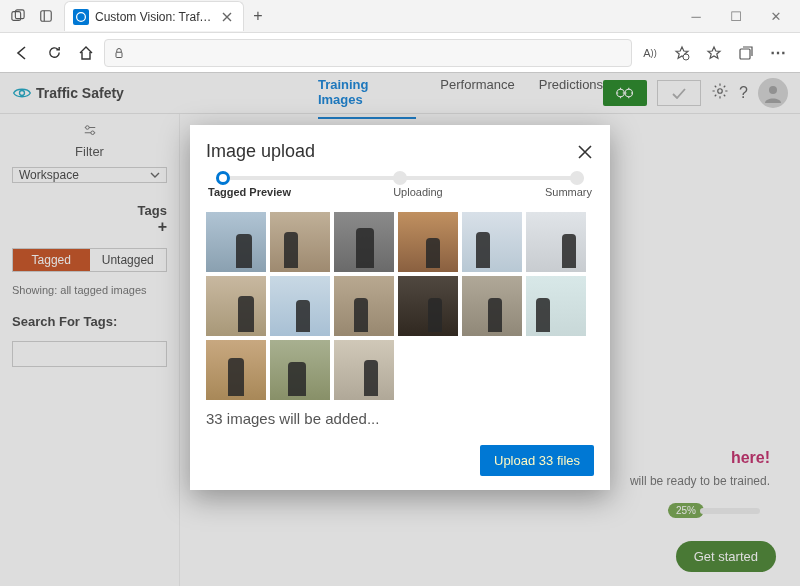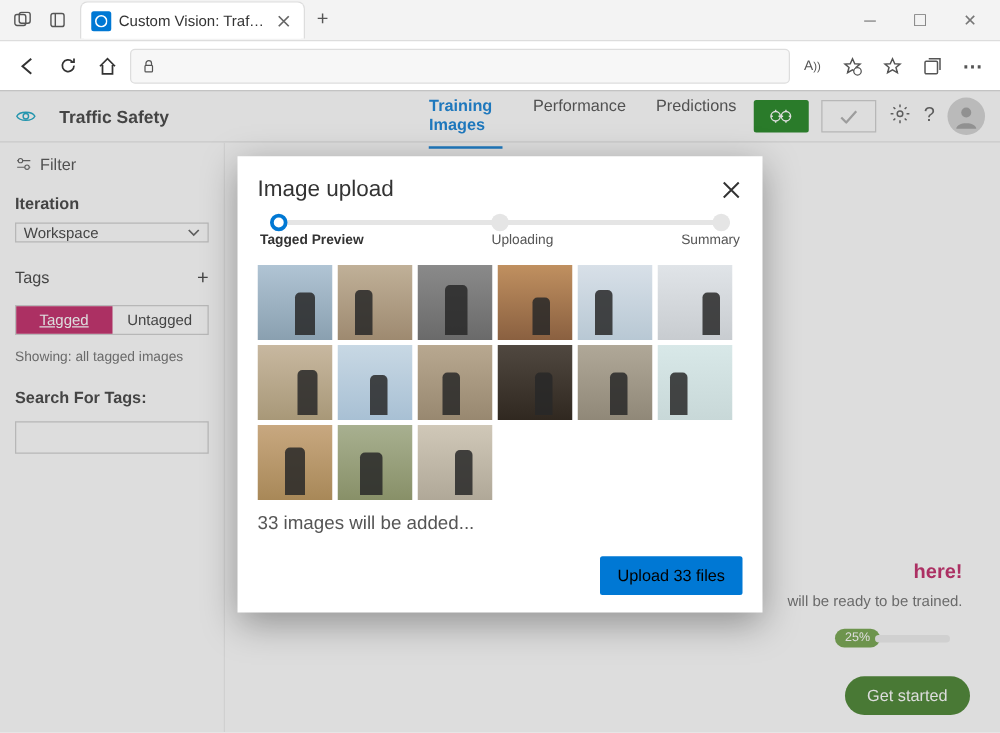--- a/index.html
+++ b/index.html
@@ -17,41 +17,41 @@
     .addr-row { display: flex; align-items: center; height: 40px; padding: 0 8px; gap: 4px; background: #fff; border-top: 1px solid #ddd;}
     .addr-row .nav-icon { width: 28px; height: 28px; display: flex; align-items: center; justify-content: center; color: #555; border-radius: 4px; }
     .url-bar { flex: 1; background: #f7f7f7; border: 1px solid #ddd; border-radius: 4px; height: 28px; display: flex; align-items: center; padding: 0 8px; gap: 6px; color: #444; font-size: 12px; }
     .url-bar .lock { color: #555; }
     .url-text { flex: 1; white-space: nowrap; overflow: hidden; }
     .addr-right { display: flex; gap: 4px; align-items: center; }
     .window-controls { display: flex; gap: 8px; margin-left: auto; padding-right: 4px; color: #777; }
     .window-controls div { width: 32px; text-align: center;}
 
     
-    .app-header { display: flex; align-items: center; height: 42px; border-bottom: 1px solid #e5e5e5; padding: 0 12px; gap: 14px; }
+    .app-header { display: flex; align-items: center; height: 42px; border-bottom: 1px solid #e5e5e5; padding: 0 12px; }
     .eye-icon { color: #0aa0c0; }
     .project-title { font-weight: 600; font-size: 14px; color: #333; flex: 0 0 auto; margin-left: 4px;}
     .tabs { display: flex; gap: 24px; margin-left: 180px;}
     .tab-link { font-size: 13px; color: #444; padding: 10px 0; border-bottom: 2px solid transparent; }
     .tab-link.active { color: #0078d4; border-bottom-color: #0078d4; font-weight: 600; margin-left: 14px; }
     .header-right { margin-left: auto; display: flex; align-items: center; gap: 10px; }
     .train-btn { background: #107c10; color: #fff; width: 44px; height: 26px; border-radius: 2px; display: flex; align-items: center; justify-content: center; }
     .quick-test { border: 1px solid #ccc; width: 44px; height: 26px; display: flex; align-items: center; justify-content: center; color: #888;}
     .avatar { width: 30px; height: 30px; border-radius: 50%; background: #d0d0d0; display: flex; align-items: center; justify-content: center; }
 
     
     .main { display: flex; height: calc(586px - 32px - 40px - 42px); }
     .sidebar { width: 180px; padding: 10px 12px; border-right: 1px solid #eee; display: flex; flex-direction: column; gap: 8px; }
-    .filter-row { display: flex; align-items: center; gap: 6px; color: #444; font-size: 13px; }
+    .filter-row { display: flex; align-items: center; gap: 6px; color: #444; font-size: 13px; flex-direction: column; }
     .label { font-weight: 600; font-size: 13px; color: #333; margin-top: 8px; }
     .select { border: 1px solid #ccc; background: #fff; height: 16px; width: 100%; padding: 0 6px; display: flex; align-items: center; justify-content: space-between; font-size: 12px; }
-    .tags-header { display: flex; align-items: flex-start; justify-content: space-between; margin-top: 12px; font-weight: 400; }
+    .tags-header { display: flex; align-items: flex-end; justify-content: space-between; margin-top: 12px; font-weight: 700; flex-direction: column; }
     .tag-toggle { display: flex; border: 1px solid #ccc; margin-top: 4px; font-size: 12px; }
     .tag-toggle div { flex: 1; text-align: center; padding: 4px 0; }
-    .tag-toggle .active { background: #be185d; color: #fff; text-decoration: underline; }
+    .tag-toggle .active { background: #c2410c; color: #fff; }
     .hint { font-size: 11px; color: #666; margin-top: 4px;}
     .search-input { border: 1px solid #ccc; height: 26px; width: 100%; margin-top: 4px; padding: 0 4px; }
 
     .content { flex: 1; position: relative; padding: 10px 16px; }
     .dim-wrapper { position: absolute; top: 72px; left: 0; right: 0; bottom: 0; background: rgba(120,120,120,0.25); }
 
     
     .modal { position: absolute; top: 125px; left: 50%; transform: translateX(-50%); width: 420px; background: #fff; box-shadow: 0 8px 28px rgba(0,0,0,0.35); padding: 16px 16px 14px; z-index: 50; }
     .modal-header { display: flex; justify-content: space-between; align-items: center; }
     .modal-title { font-size: 18px; font-weight: 400; color: #333; }
@@ -64,21 +64,21 @@
     .stepper-labels { display: flex; justify-content: space-between; font-size: 11px; color: #555; margin: 6px 2px 0;}
     .bold { font-weight: 600; color: #333;}
 
     .thumb-grid { display: grid; grid-template-columns: repeat(6, 60px); gap: 4px; margin-top: 14px; }
     .thumb { width: 60px; height: 60px; position: relative; overflow: hidden; }
     .thumb-bg { position: absolute; inset: 0; }
     .thumb-person { position: absolute; bottom: 4px; background: rgba(40,40,40,0.85); border-radius: 4px 4px 0 0;}
 
     .added-text { font-size: 15px; color: #555; margin-top: 10px; }
     .modal-footer { display: flex; justify-content: flex-end; margin-top: 18px; }
-    .upload-btn { background: #0078d4; color: #000000; border: none; padding: 8px 14px; font-size: 13px; border-radius: 2px; }
+    .upload-btn { background: #0078d4; color: #fef9c3; border: none; padding: 8px 14px; font-size: 13px; border-radius: 2px; }
 
     
     .bg-text { position: absolute; right: 30px; top: 360px; color: #666; font-size: 12px; }
     .bg-headline { position: absolute; right: 30px; top: 335px; font-weight: 600; font-size: 16px; color: #be185d; }
     .progress-pill { position: absolute; right: 40px; bottom: 68px; display: flex; align-items: center; }
     .pill { background: #6a9e3f; color: #fff; border-radius: 10px; font-size: 10px; padding: 2px 8px; }
     .progress-bar { width: 60px; height: 6px; background: #eee; border-radius: 3px; margin-left: -4px;}
     .get-started { position: absolute; right: 24px; bottom: 14px; background: #3a7a1f; color: #fff; padding: 8px 18px; border-radius: 16px; font-size: 13px; }
 
     .appbody { position: absolute; top: 72px; left: 0; right: 0; bottom: 0; }
@@ -215,21 +215,20 @@
         <svg width="14" height="14" viewBox="0 0 16 16">
             <circle cx="5" cy="4" r="2" fill="none" stroke="#555"></circle>
             <line x1="7" y1="4" x2="14" y2="4" stroke="#555"></line>
             <line x1="2" y1="4" x2="3" y2="4" stroke="#555"></line>
             <circle cx="11" cy="10" r="2" fill="none" stroke="#555"></circle>
             <line x1="2" y1="10" x2="9" y2="10" stroke="#555"></line>
             <line x1="13" y1="10" x2="14" y2="10" stroke="#555"></line>
           </svg>
         <span>Filter</span>
       </div>
-      <div class="label">Iteration</div>
       <div class="select">
         <span>Workspace</span>
         <svg width="10" height="10" viewBox="0 0 10 10">
             <path d="M1 3 L5 7 L9 3" fill="none" stroke="#555" stroke-width="1.4"></path>
           </svg>
       </div>
       <div class="tags-header">
         <span>Tags</span>
         <span style="font-size:16px;">+</span>
       </div>

